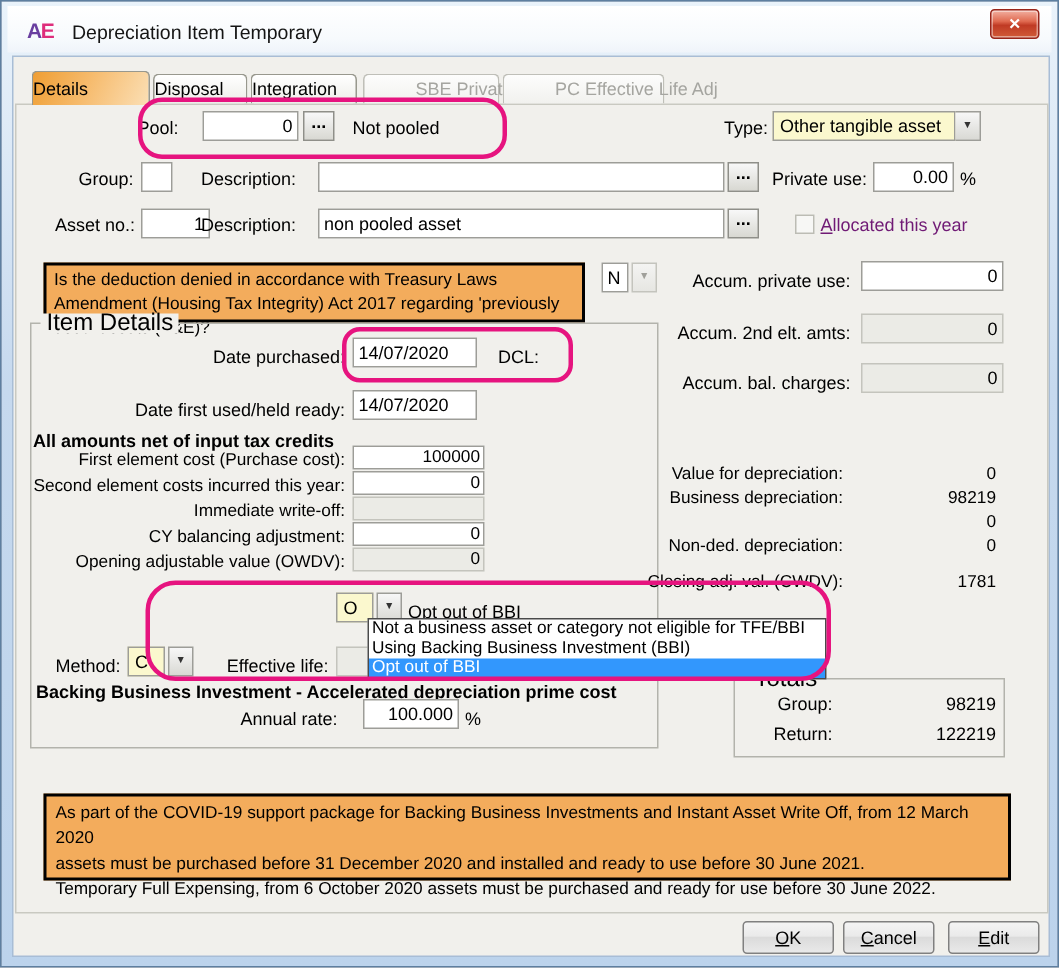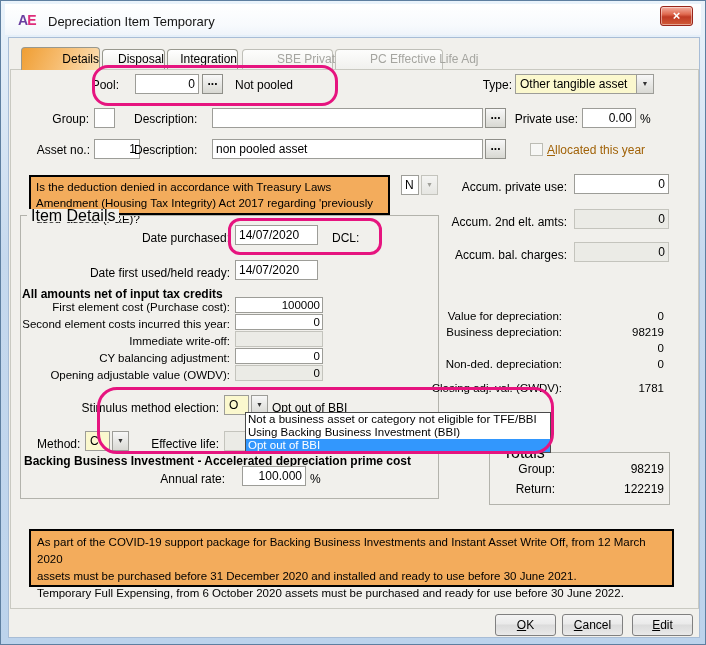--- a/index.html
+++ b/index.html
@@ -17,35 +17,35 @@
   .title-text { position:absolute; left:43px; top:10px; font-size:13px; color:#151515; white-space:nowrap; }
   .close-btn { position:absolute; right:12px; top:5px; width:33px; height:20px;
     border:1px solid #99251A; border-radius:3px; color:#fff; font-weight:bold; font-size:13px;
     text-align:center; line-height:17px; cursor:default;
     background:linear-gradient(180deg,#F2B0A2 0%,#E06A50 40%,#C03A24 55%,#D05B38 100%);
     box-shadow:inset 0 0 0 1px rgba(255,255,255,.45); }
   .dlg-body { position:absolute; left:7px; top:36px; width:692px; height:601px;
     background:#F1F0EC; border:1px solid #A8BDD6; }
 
   .tab { position:absolute; border:1px solid #98988E; border-bottom:none;
-    border-radius:4px 4px 0 0; text-align:right; font-size:12px; white-space:nowrap; cursor:default; }
+    border-radius:4px 4px 0 0; text-align:left; font-size:12px; white-space:nowrap; cursor:default; }
   .tab.active { top:9px; height:23px; line-height:22px; z-index:3;
     background:linear-gradient(115deg,#EF9E33 0%,#F6BA6B 45%,#FBDFB5 100%); }
   .tab.on  { top:11px; height:20px; line-height:19px; z-index:1;
     background:linear-gradient(180deg,#FFFFFF,#EDEDE8); }
   .tab.off { top:11px; height:20px; line-height:19px; z-index:1; color:#A5A5A0;
     border-color:#BFBFB8; background:linear-gradient(180deg,#FDFDFC,#F1F1EE);padding-left:34px; }
   .pane { position:absolute; left:1px; top:31px; width:689px; height:540px;
     border:1px solid #C9C9C1; z-index:0; }
 
   .lbl { position:absolute; height:20px; line-height:20px; white-space:nowrap; }
   .r { text-align:right; }
   .s { font-size:11.5px; height:14px; line-height:14px; }
   .bold { font-weight:bold; }
-  .dim { color:#a16207; }
+  .dim { color:#701a75; }
   .fl::first-letter { text-decoration:underline; }
 
   .inp { position:absolute; height:20px; border:1px solid #9D9D98; background:#fff;
     font:12px "Liberation Sans",sans-serif; padding:0 3px; color:#000; }
   .inp.sm { height:16px; font-size:11.5px; padding:0 2px; }
   .num { text-align:right; }
   .dis { background:#EBEBE6; border-color:#C4C4BD; }
 
   .bbtn { position:absolute; width:21px; height:20px; border:1px solid #8F8F89;
     background:linear-gradient(180deg,#F8F8F8,#D8D8D2); text-align:center;
@@ -173,21 +173,20 @@
     <div class="lbl r s" style="left:393px;top:271px;width:160px;">Value for depreciation:</div>
     <div class="lbl r s" style="left:575px;top:271px;width:80px;">0</div>
     <div class="lbl r s" style="left:393px;top:287px;width:160px;">Business depreciation:</div>
     <div class="lbl r s" style="left:575px;top:287px;width:80px;">98219</div>
     <div class="lbl r s" style="left:575px;top:303px;width:80px;">0</div>
     <div class="lbl r s" style="left:393px;top:319px;width:160px;">Non-ded. depreciation:</div>
     <div class="lbl r s" style="left:575px;top:319px;width:80px;">0</div>
     <div class="lbl r s" style="left:393px;top:343px;width:160px;">Closing adj. val. (CWDV):</div>
     <div class="lbl r s" style="left:575px;top:343px;width:80px;">1781</div>
 
-    <div class="lbl r" style="left:60px;top:360px;width:150px;">Stimulus method election:</div>
     <div class="combo gap" style="left:215px;top:357px;">
       <div class="val" style="width:25px;">O</div>
       <div class="arr">▼</div>
     </div>
     <div class="lbl" style="left:263px;top:360px;">Opt out of BBI</div>
 
     <input class="inp dis" style="left: 215px; top: 393px; width: 86px;" readonly="" value="">
     <div class="lbl" style="left:28px;top:396px;">Method:</div>
     <div class="combo gap" style="left:76px;top:393px;">
       <div class="val" style="width:25px;">C</div>

